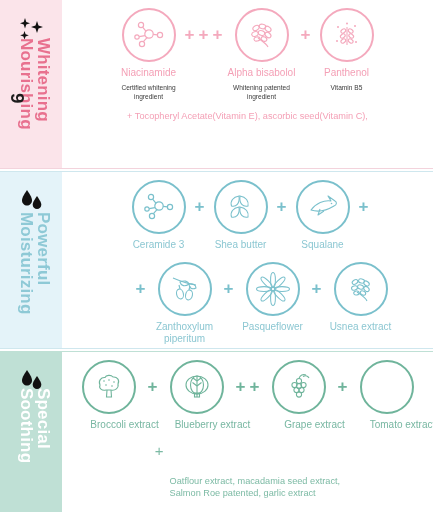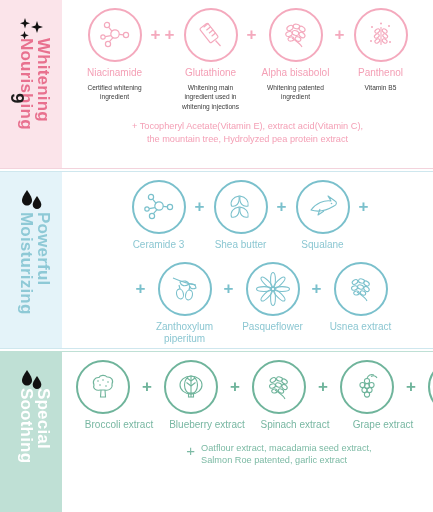--- a/index.html
+++ b/index.html
@@ -170,20 +170,21 @@
     font-size: 6.6px;
     line-height: 1.5;
     text-align: center;
     color: #3b3b3b;
   }
 
   .footer {
     text-align: center;
     line-height: 1.35;
     font-size: 9.2px;
+    margin-top: 33px;
   }
   .f-pink  { color: #f4a0b6; margin-top: 8px; }
   .f-green { color: #7cbaa4; }
 
   .footer-green-wrap {
     display: flex;
     align-items: flex-start;
     justify-content: center;
     margin-top: 10px;
     gap: 6px;
@@ -240,34 +241,20 @@
           </div>
           <div class="name n-pink">Niacinamide</div>
           <div class="desc">Certified whitening ingredient</div>
         </div>
 
         <div class="plus p-pink">+</div>
 
 
         <div class="plus p-pink">+</div>
 
-        <div class="item">
-          <div class="circ c-pink">
-            <svg width="34" height="34" viewBox="0 0 34 34" fill="none" stroke="#f4a9bd" stroke-width="1.2" stroke-linejoin="round">
-              <rect x="10" y="6" width="10" height="18" rx="1.4" transform="rotate(-38 15 15)"></rect>
-              <line x1="9.6" y1="9.2" x2="14.4" y2="5.4"></line>
-              <line x1="12.4" y1="12.2" x2="16.6" y2="8.8"></line>
-              <line x1="15" y1="15.2" x2="19.2" y2="11.8"></line>
-              <line x1="17.6" y1="18.2" x2="21.8" y2="14.8"></line>
-              <line x1="21.5" y1="22.5" x2="26.5" y2="28"></line>
-            </svg>
-          </div>
-          <div class="name n-pink">Glutathione</div>
-          <div class="desc">Whitening main ingredient used in whitening injections</div>
-        </div>
 
         <div class="plus p-pink">+</div>
 
         <div class="item item-wide">
           <div class="circ c-pink">
             <svg width="34" height="34" viewBox="0 0 34 34" fill="none" stroke="#f4a9bd" stroke-width="1.1">
               <ellipse cx="11" cy="10" rx="3.3" ry="2.3" transform="rotate(-30 11 10)"></ellipse>
               <ellipse cx="17.5" cy="8.5" rx="3.3" ry="2.3" transform="rotate(10 17.5 8.5)"></ellipse>
               <ellipse cx="23" cy="11" rx="3.3" ry="2.3" transform="rotate(35 23 11)"></ellipse>
               <ellipse cx="10" cy="16" rx="3.3" ry="2.3" transform="rotate(-15 10 16)"></ellipse>
@@ -302,22 +289,21 @@
             </svg>
           </div>
           <div class="name n-pink">Panthenol</div>
           <div class="desc">Vitamin B5</div>
         </div>
 
       </div>
 
       <div class="footer f-pink">
         <span>+</span>
-        <span>Tocopheryl Acetate(Vitamin E), extract acid(Vitamin C),</span><br>
-        <span>the mountain tree, Hydrolyzed pea protein extract</span>
+        <span>Tocopheryl Acetate(Vitamin E), ascorbic seed(Vitamin C),</span><br>
       </div>
     </div>
   </div>
 
   <div class="divider div-1"></div>
 
   <div class="section sec-2">
     <div class="sidebar sb-blue">
       <div class="sb-marks">
         <svg width="34" height="34" viewBox="0 0 34 34">
@@ -500,36 +486,20 @@
               <path d="M17 16 L12.5 12.5"></path>
                 <path d="M17 16 L21.5 12.5"></path>
               <rect x="14.5" y="23" width="5" height="4"></rect>
             </svg>
           </div>
           <div class="name n-green">Blueberry extract</div>
         </div>
 
         <div class="plus p-green">+</div>
 
-        <div class="item item-wide">
-          <div class="circ c-green">
-            <svg width="34" height="34" viewBox="0 0 34 34" fill="none" stroke="#6fb49b" stroke-width="1.05">
-              <ellipse cx="11" cy="10" rx="3" ry="2.1" transform="rotate(-30 11 10)"></ellipse>
-              <ellipse cx="17.5" cy="9" rx="3" ry="2.1" transform="rotate(10 17.5 9)"></ellipse>
-              <ellipse cx="22.5" cy="11.5" rx="3" ry="2.1" transform="rotate(35 22.5 11.5)"></ellipse>
-              <ellipse cx="10.5" cy="16" rx="3" ry="2.1" transform="rotate(-15 10.5 16)"></ellipse>
-              <ellipse cx="16.5" cy="15" rx="3" ry="2.1" transform="rotate(15 16.5 15)"></ellipse>
-              <ellipse cx="22.5" cy="17" rx="3" ry="2.1" transform="rotate(40 22.5 17)"></ellipse>
-              <ellipse cx="12.5" cy="21" rx="2.8" ry="2" transform="rotate(-10 12.5 21)"></ellipse>
-              <ellipse cx="19" cy="21" rx="2.8" ry="2" transform="rotate(25 19 21)"></ellipse>
-              <path d="M13 20 C17 23 21 25 23 29"></path>
-            </svg>
-          </div>
-          <div class="name n-green">Spinach extract</div>
-        </div>
 
         <div class="plus p-green">+</div>
 
         <div class="item item-wide">
           <div class="circ c-green">
             <svg width="34" height="34" viewBox="0 0 34 34" fill="none" stroke="#6fb49b" stroke-width="1.05">
               <circle cx="17" cy="11" r="2.6"></circle>
               <circle cx="12.5" cy="15" r="2.6"></circle>
                 <circle cx="17" cy="16" r="2.6"></circle>
                 <circle cx="21.5" cy="15" r="2.6"></circle>

